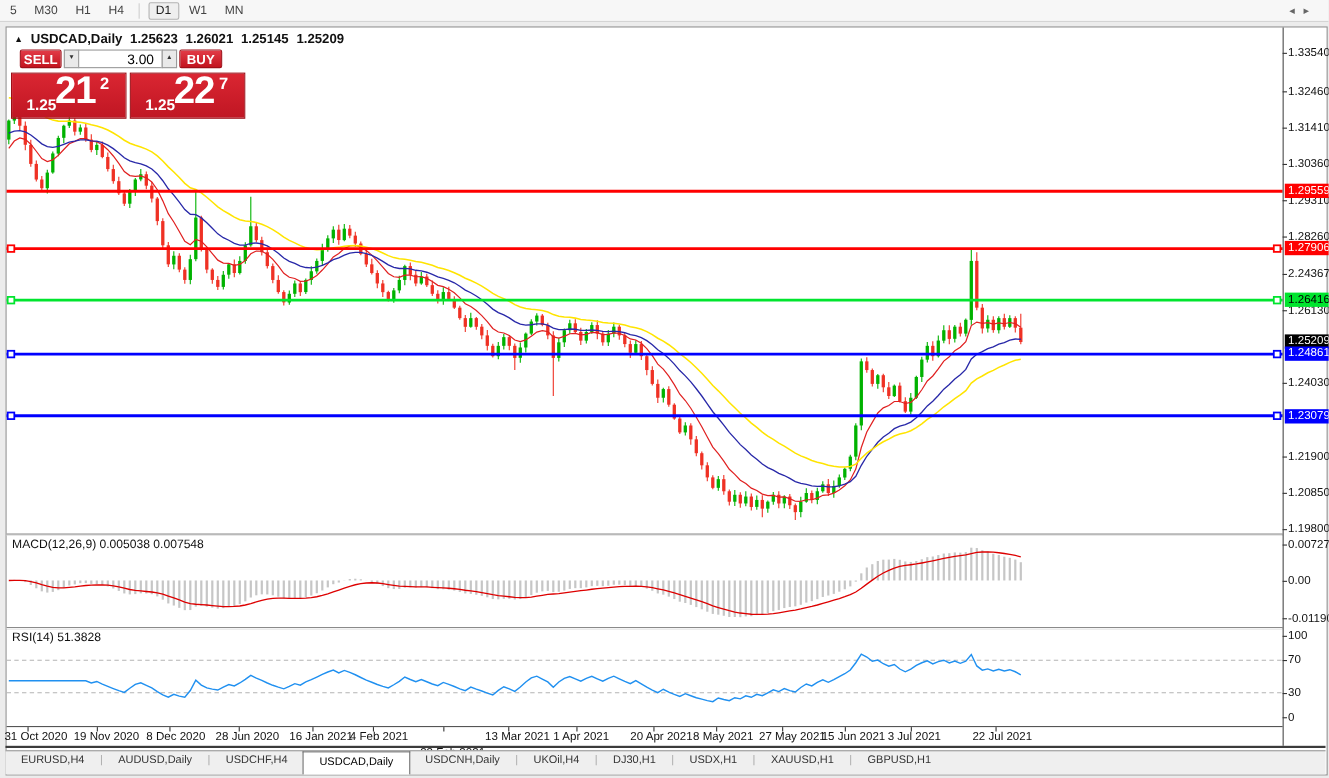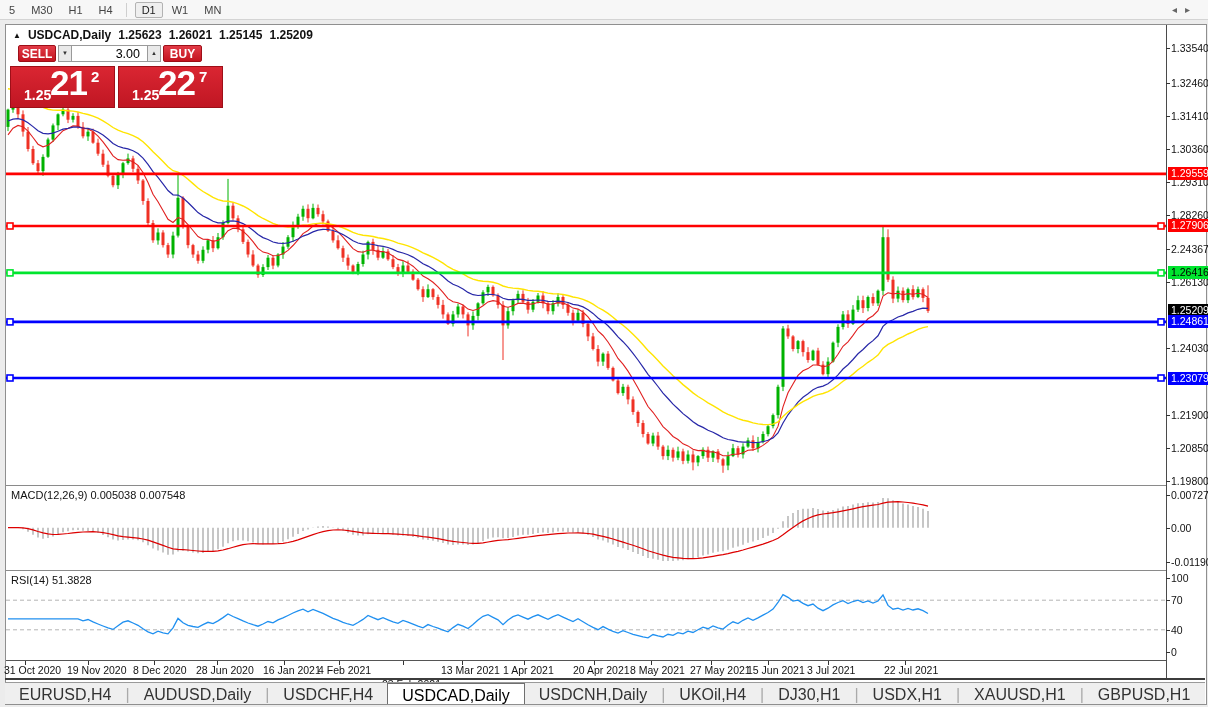--- a/index.html
+++ b/index.html
@@ -53,21 +53,21 @@
   .ax-label{position:absolute;left:1171px;font-size:10.5px;color:#111;white-space:nowrap;}
   .ax-tick{position:absolute;left:1166px;width:4px;height:1px;background:#333;}
   .price-tag{position:absolute;left:1168px;width:39px;height:13px;font-size:10.5px;line-height:13px;padding-left:3px;white-space:nowrap;z-index:6;}
 
   
   #date-axis{position:absolute;left:0;top:0;z-index:5;}
   .date-label{position:absolute;top:664px;font-size:10.5px;color:#111;white-space:nowrap;}
   .date-tick{position:absolute;top:661px;width:1px;height:4px;background:#333;}
 
   
-  #tab-bar{position:absolute;left:5px;top:682px;width:1200px;height:21px;background:#efefef;border-top:1px solid #9a9a9a;display:flex;align-items:stretch;z-index:5;font-size:16px;color:#333;}
+  #tab-bar{position:absolute;left:5px;top:682px;width:1200px;height:21px;background:#efefef;border-top:1px solid #9a9a9a;display:flex;align-items:stretch;z-index:5;font-size:10px;color:#333;}
   .tab{padding:3px 14px 0 14px;cursor:pointer;white-space:nowrap;}
   .tab.active{background:#ffffff;border:1px solid #6f6f6f;border-bottom:none;margin-top:0px;font-weight:normal;color:#000;}
   .tab-div{color:#aaa;padding-top:3px;}
   #tab-arrows{position:absolute;right:10px;top:4px;color:#666;font-size:10px;letter-spacing:8px;cursor:pointer;}
 </style>
 </head>
 <body>
 
 <div id="app">
 
@@ -721,21 +721,21 @@
       <div class="ax-label" style="top: 488.785px;">0.00727</div>
       <div class="ax-tick" style="top: 528px;"></div>
       <div class="ax-label" style="top: 521.7px;">0.00</div>
       <div class="ax-tick" style="top: 562px;"></div>
       <div class="ax-label" style="top: 556.21px;">-0.01190</div>
       <div class="ax-tick" style="top: 578px;"></div>
       <div class="ax-label" style="top: 572px;">100</div>
       <div class="ax-tick" style="top: 600px;"></div>
       <div class="ax-label" style="top: 594.2px;">70</div>
       <div class="ax-tick" style="top: 630px;"></div>
-      <div class="ax-label" style="top: 623.8px;">40</div>
+      <div class="ax-label" style="top: 623.8px;">30</div>
       <div class="ax-tick" style="top: 652px;"></div>
       <div class="ax-label" style="top: 646px;">0</div>
       <div class="price-tag" style="top: 304.416px; background: rgb(0, 0, 0); color: rgb(255, 255, 255);">1.25209</div>
       <div class="price-tag" style="top: 167.391px; background: rgb(255, 0, 0); color: rgb(255, 255, 255);">1.29559</div>
       <div class="price-tag" style="top: 219.461px; background: rgb(255, 0, 0); color: rgb(255, 255, 255);">1.27906</div>
       <div class="price-tag" style="top: 266.396px; background: rgb(0, 229, 46); color: rgb(0, 0, 0);">1.26416</div>
       <div class="price-tag" style="top: 315.378px; background: rgb(0, 0, 255); color: rgb(255, 255, 255);">1.24861</div>
       <div class="price-tag" style="top: 371.511px; background: rgb(0, 0, 255); color: rgb(255, 255, 255);">1.23079</div>
     </div>
   <div id="date-axis">

